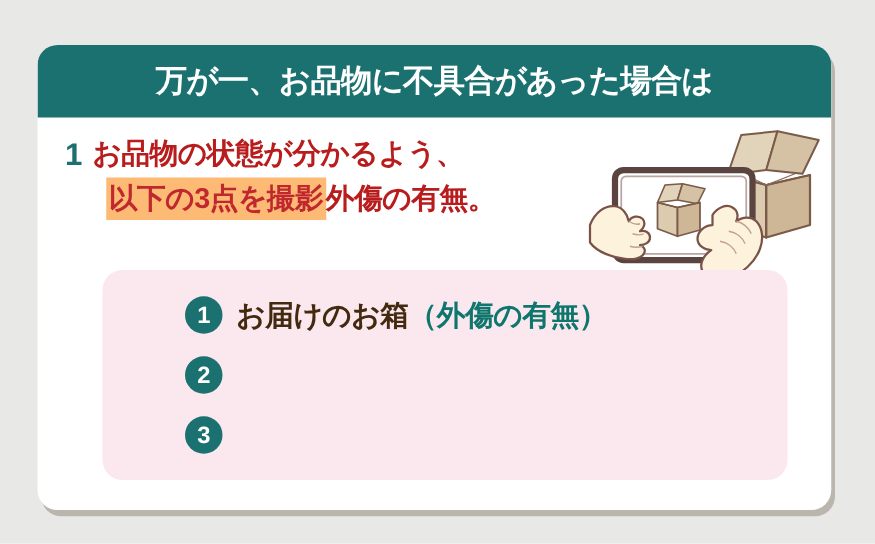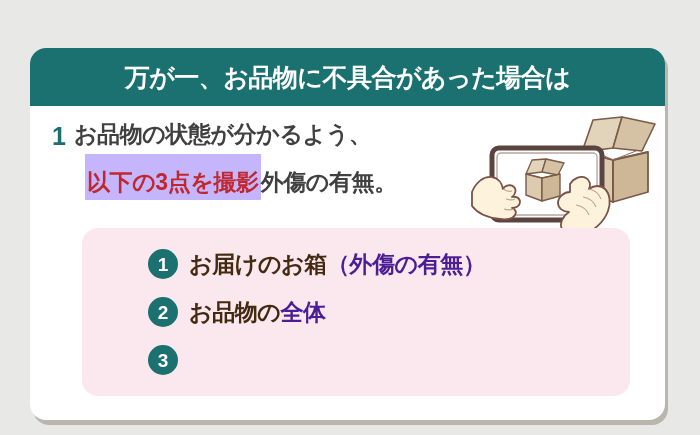--- a/index.html
+++ b/index.html
@@ -17,21 +17,21 @@
   #stage {
     position: relative;
     width: 700px;
     height: 435px;
   }
 
   
   #card {
     position: absolute;
     left: 30px;
-    top: 48px;
+    top: 36px;
     width: 635px;
     height: 372px;
     background: #ffffff;
     border-radius: 16px;
     box-shadow: 3px 5px 0 rgba(150,140,125,0.55);
     overflow: hidden;
   }
 
   
   #header-band {
@@ -68,39 +68,39 @@
     line-height: 1.28;
   }
   #step-number {
     color: #1b7070;
     font-size: 25px;
     font-weight: 700;
     margin-right: 8px;
     line-height: 1.28;
   }
   .step-text {
-    color: #404040;
+    color: #b91c1c;
     font-size: 23px;
     font-weight: 700;
     letter-spacing: -0.4px;
   }
   #step-line2 {
     margin-left: 33px;
     margin-top: 2px;
     display: flex;
     align-items: baseline;
     white-space: nowrap;
   }
   .hl-pink {
-    background: #c4b5fd;
+    background: #fdba74;
     color: #c0282f;
     font-size: 23px;
     font-weight: 700;
     letter-spacing: -0.4px;
-    padding: 13px 2px 2px 2px;
+    padding: 1px 2px 2px 2px;
   }
 
   
   #illustration {
     position: absolute;
     left: 440px;
     top: 58px;
     width: 200px;
     height: 132px;
   }
@@ -139,21 +139,21 @@
     flex: 0 0 auto;
     line-height: 1;
   }
   .row-text {
     font-size: 23px;
     font-weight: 700;
     letter-spacing: -0.4px;
     color: #43290f;
   }
   .row-text .red {
-    color: #4c1d95;
+    color: #0f766e;
     text-align: center;
   }
 </style>
 </head>
 <body>
 
 <div id="stage">
 
   <div id="card">
 
@@ -227,21 +227,20 @@
 
     <div id="list-panel">
 
       <div class="list-row">
         <span class="num-circle">1</span>
         <span class="row-text"><span>お届けのお箱</span><span class="red">（外傷の有無）</span></span>
       </div>
 
       <div class="list-row">
         <span class="num-circle">2</span>
-        <span class="row-text"><span>お品物の</span><span class="red">全体</span></span>
       </div>
 
       <div class="list-row">
         <span class="num-circle">3</span>
       </div>
 
     </div>
 
   </div>
 </div>

